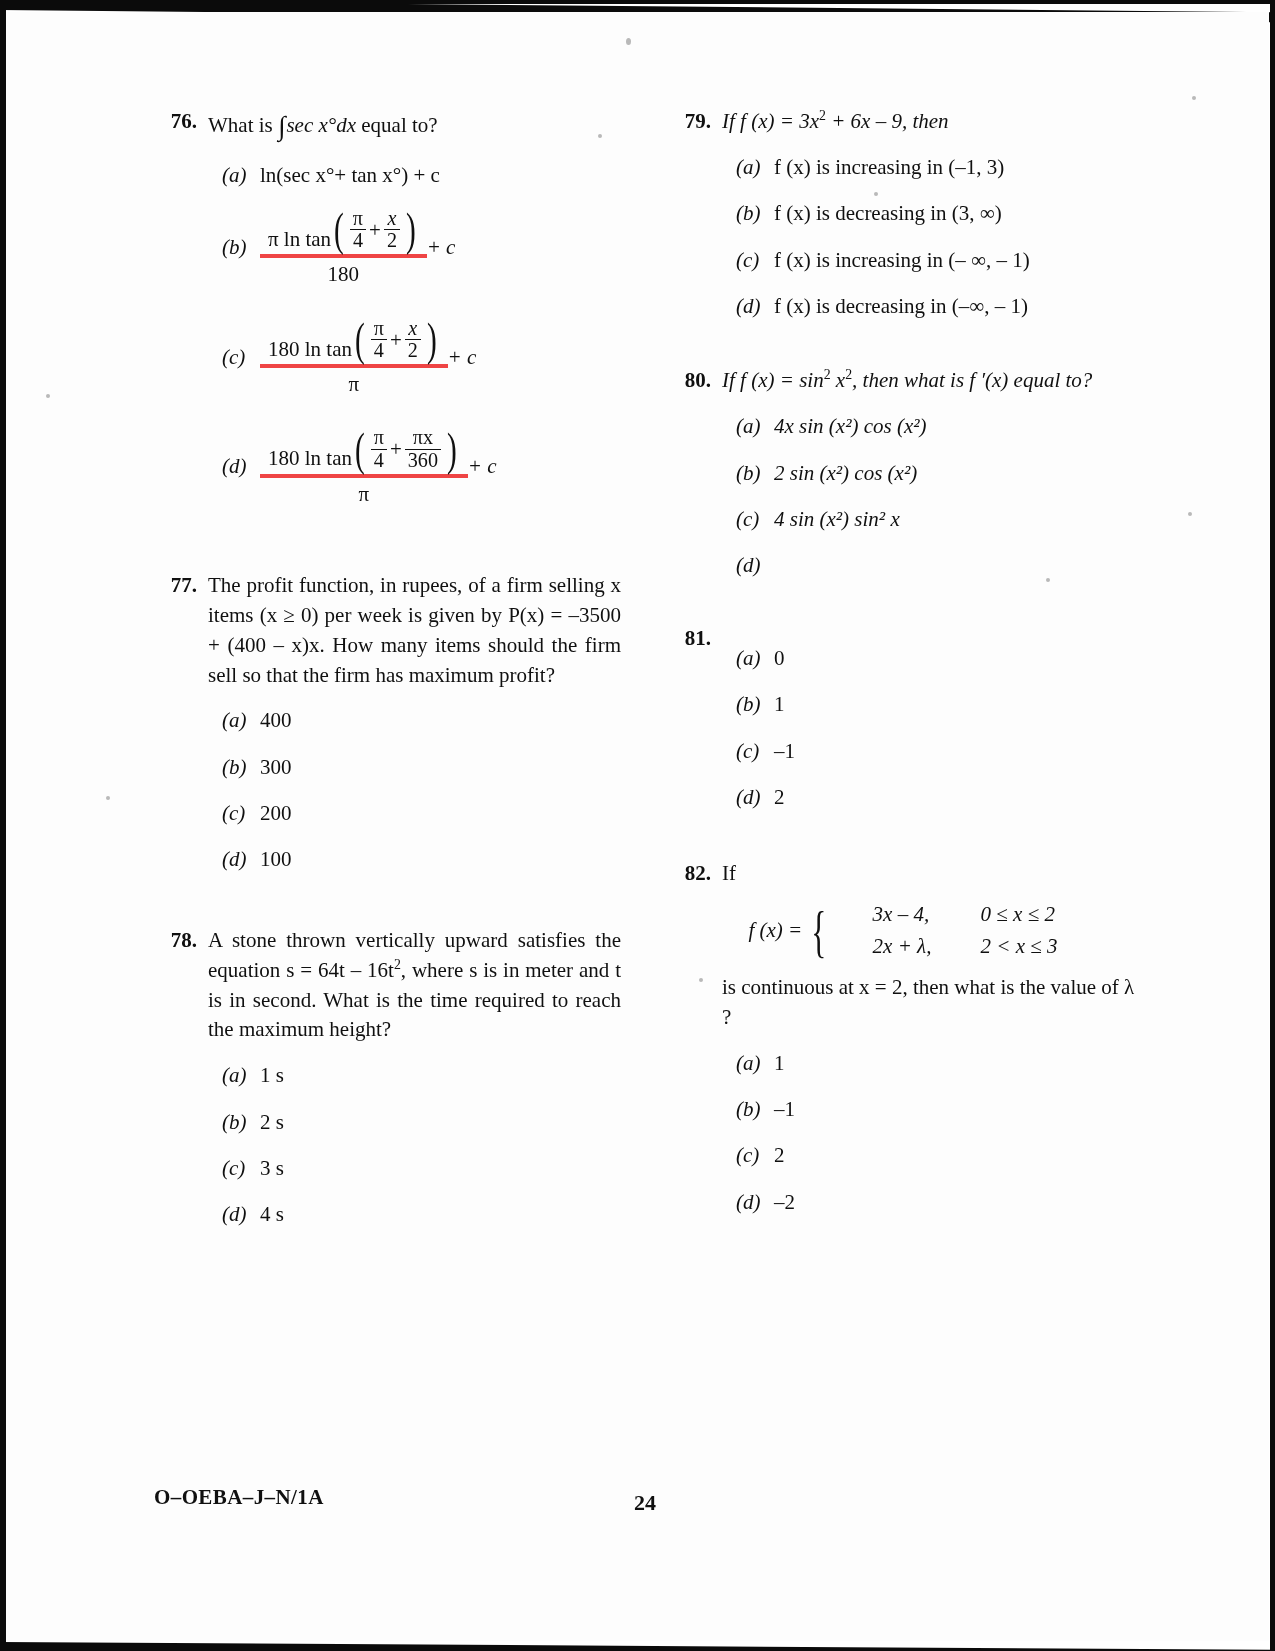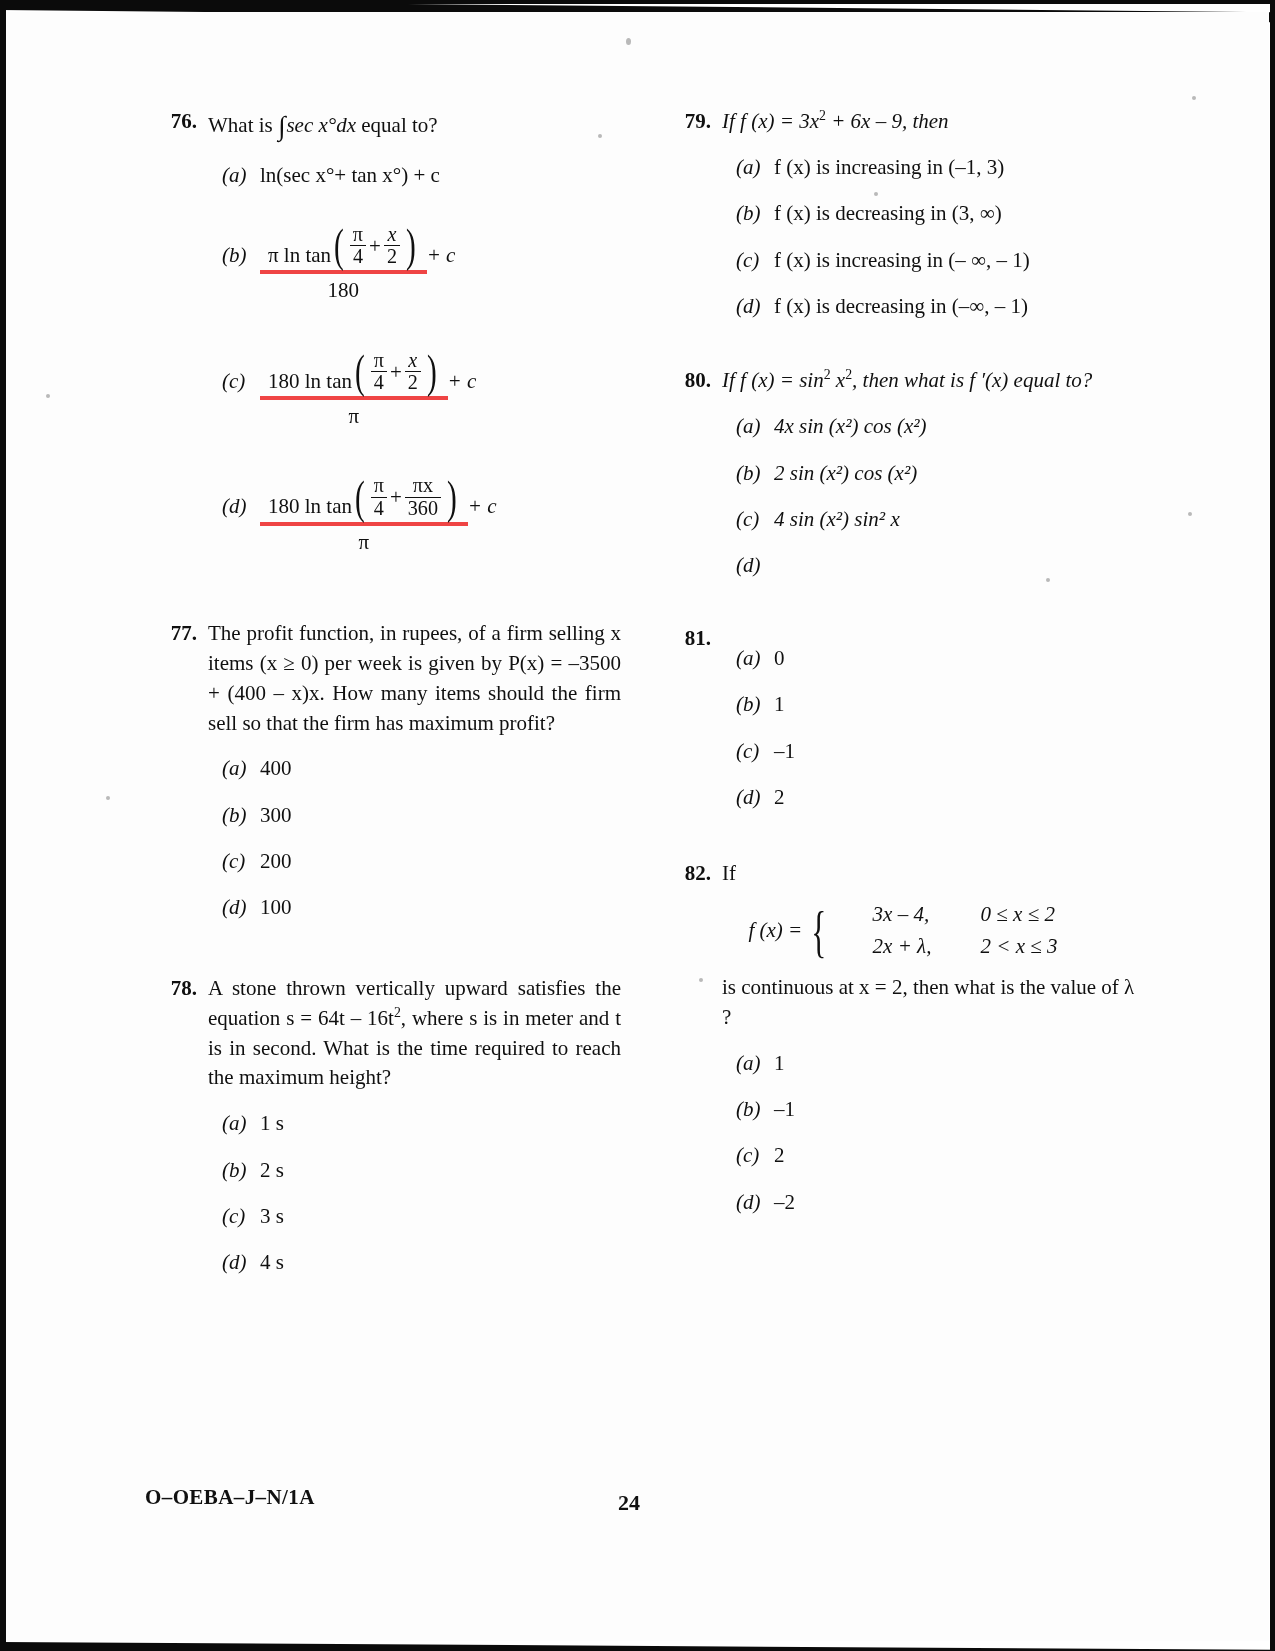--- a/index.html
+++ b/index.html
@@ -107,21 +107,20 @@
   .frac > .num { padding: 0 3px; }
   .frac > .den { padding: 0 3px; border-top: 1.6px solid #101010; }
 
   
   .bigfrac {
     display: inline-flex;
     flex-direction: column;
     vertical-align: middle;
     text-align: center;
     line-height: 1.25;
-    margin-top: 16px;
   }
   .bigfrac > .num { padding: 0 8px 2px 8px; white-space: nowrap; }
   .bigfrac > .den { padding: 3px 8px 0 8px; border-top: 4px solid #ef4444; }
 
   
   .tparen {
     display: inline-flex;
     align-items: center;
     font-size: 1em;
   }
@@ -156,29 +155,29 @@
     font-size: 21px;
     line-height: 1.52;
   }
   .piece .cases .row { display: flex; }
   .piece .cases .lcell { width: 108px; margin-left: 40px; }
   .piece .cases .rcell { width: 128px; }
 
   
   .footer-code {
     position: absolute;
-    left: 139px;
+    left: 148px;
     top: 1473px;
     font-size: 21px;
     font-weight: bold;
     letter-spacing: 0.4px;
   }
   .footer-page {
     position: absolute;
-    left: 612px;
+    left: 628px;
     top: 1478px;
     font-size: 22px;
     font-weight: bold;
   }
 
   
   .speck {
     position: absolute;
     background: #b9b9b9;
     border-radius: 50%;

